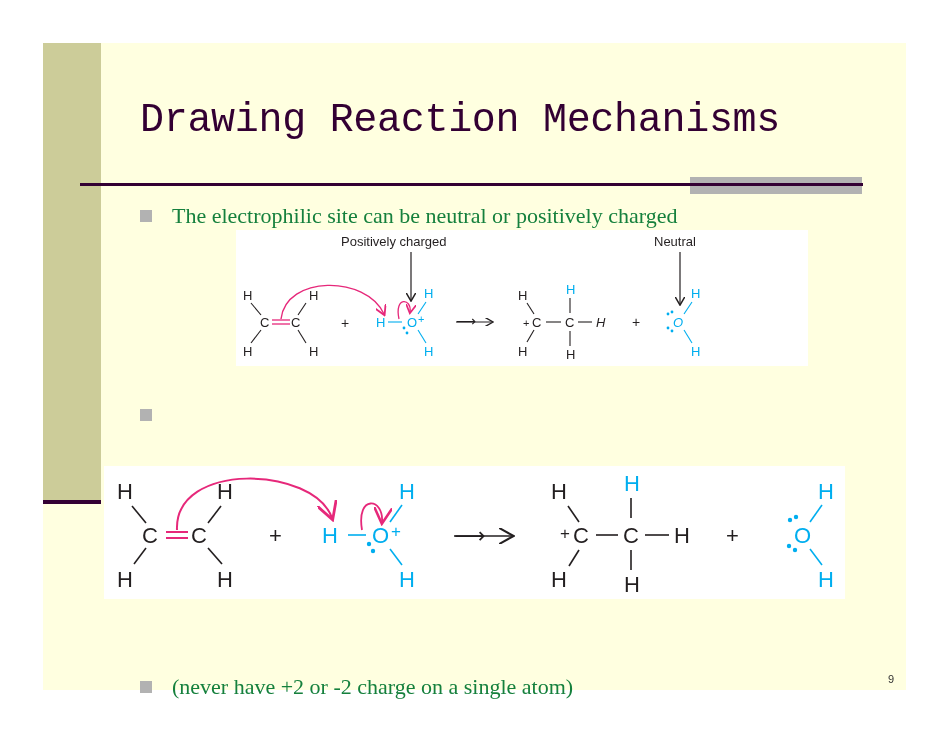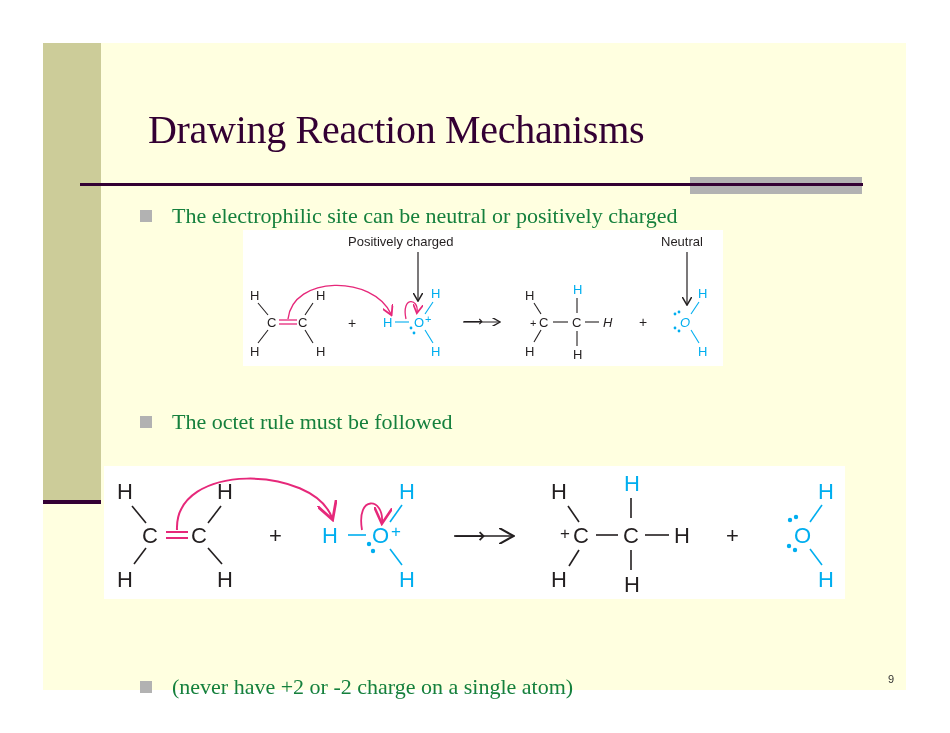--- a/index.html
+++ b/index.html
@@ -13,22 +13,22 @@
     }
     .sidebar {
       position: absolute; left: 43px; top: 43px; width: 58px; height: 460px;
       background: #cccc99;
     }
     .sidebar-line {
       position: absolute; left: 43px; top: 500px; width: 58px; height: 4px;
       background: #330033;
     }
     .title {
-      position: absolute; left: 140px; top: 98px; margin: 8px;
-      font-family: Liberation Serif, serif; font-size: 40px; font-weight: normal;
+      position: absolute; left: 140px; top: 98px; margin: 0;
+      font-family: Liberation Mono, monospace; font-size: 40px; font-weight: normal;
       color: #330033; white-space: nowrap; letter-spacing: -0.3px;
     }
     .title-gray-block {
       position: absolute; left: 690px; top: 177px; width: 172px; height: 17px;
       background: #b2b2b2;
     }
     .title-rule {
       position: absolute; left: 80px; top: 183px; width: 783px; height: 3px;
       background: #330033;
     }
@@ -59,21 +59,21 @@
 
 <h1 class="title">Drawing Reaction Mechanisms</h1>
 <div class="title-gray-block"></div>
 <div class="title-rule"></div>
 
 <div class="bullet" style="left:140px; top:203px;">
   <span class="sq"></span>
   <span>The electrophilic site can be neutral or positively charged</span>
 </div>
 
-<div class="fig" style="left:243px; top:230px; width:480px; height:136px;">
+<div class="fig" style="left:236px; top:230px; width:572px; height:136px;">
   <svg width="480" height="136" viewBox="0 0 480 136" font-family="Liberation Sans, sans-serif">
     <defs>
       <marker id="mh1" markerWidth="8" markerHeight="8" refX="6" refY="4" orient="auto">
           <path d="M0,0 L7,4 L0,8" fill="none" stroke="#e6287a" stroke-width="1.3"></path>
         </marker>
       <marker id="kh1" markerWidth="8" markerHeight="8" refX="6" refY="4" orient="auto">
           <path d="M0,0 L7,4 L0,8" fill="none" stroke="#231f20" stroke-width="1.2"></path>
         </marker>
     </defs>
 
@@ -155,21 +155,20 @@
       <circle cx="432" cy="84" r="1.4"></circle>
         <circle cx="436" cy="82" r="1.4"></circle>
       <circle cx="432" cy="98" r="1.4"></circle>
         <circle cx="436" cy="101" r="1.4"></circle>
     </g>
   </svg>
 </div>
 
 <div class="bullet" style="left:140px; top:409px;">
   <span class="sq"></span>
-  <span>The octet rule must be followed</span>
 </div>
 
 <div class="fig" style="left:104px; top:466px; width:741px; height:133px;">
   <svg width="741" height="133" viewBox="0 0 741 133" font-family="Liberation Sans, sans-serif">
     <defs>
       <marker id="mh2" markerWidth="10" markerHeight="10" refX="8" refY="5" orient="auto">
           <path d="M0,0 L9,5 L0,10" fill="none" stroke="#e6287a" stroke-width="1.4"></path>
         </marker>
       <marker id="kh2" markerWidth="10" markerHeight="10" refX="8" refY="5" orient="auto">
           <path d="M0,0 L9,5 L0,10" fill="none" stroke="#231f20" stroke-width="1.3"></path>

